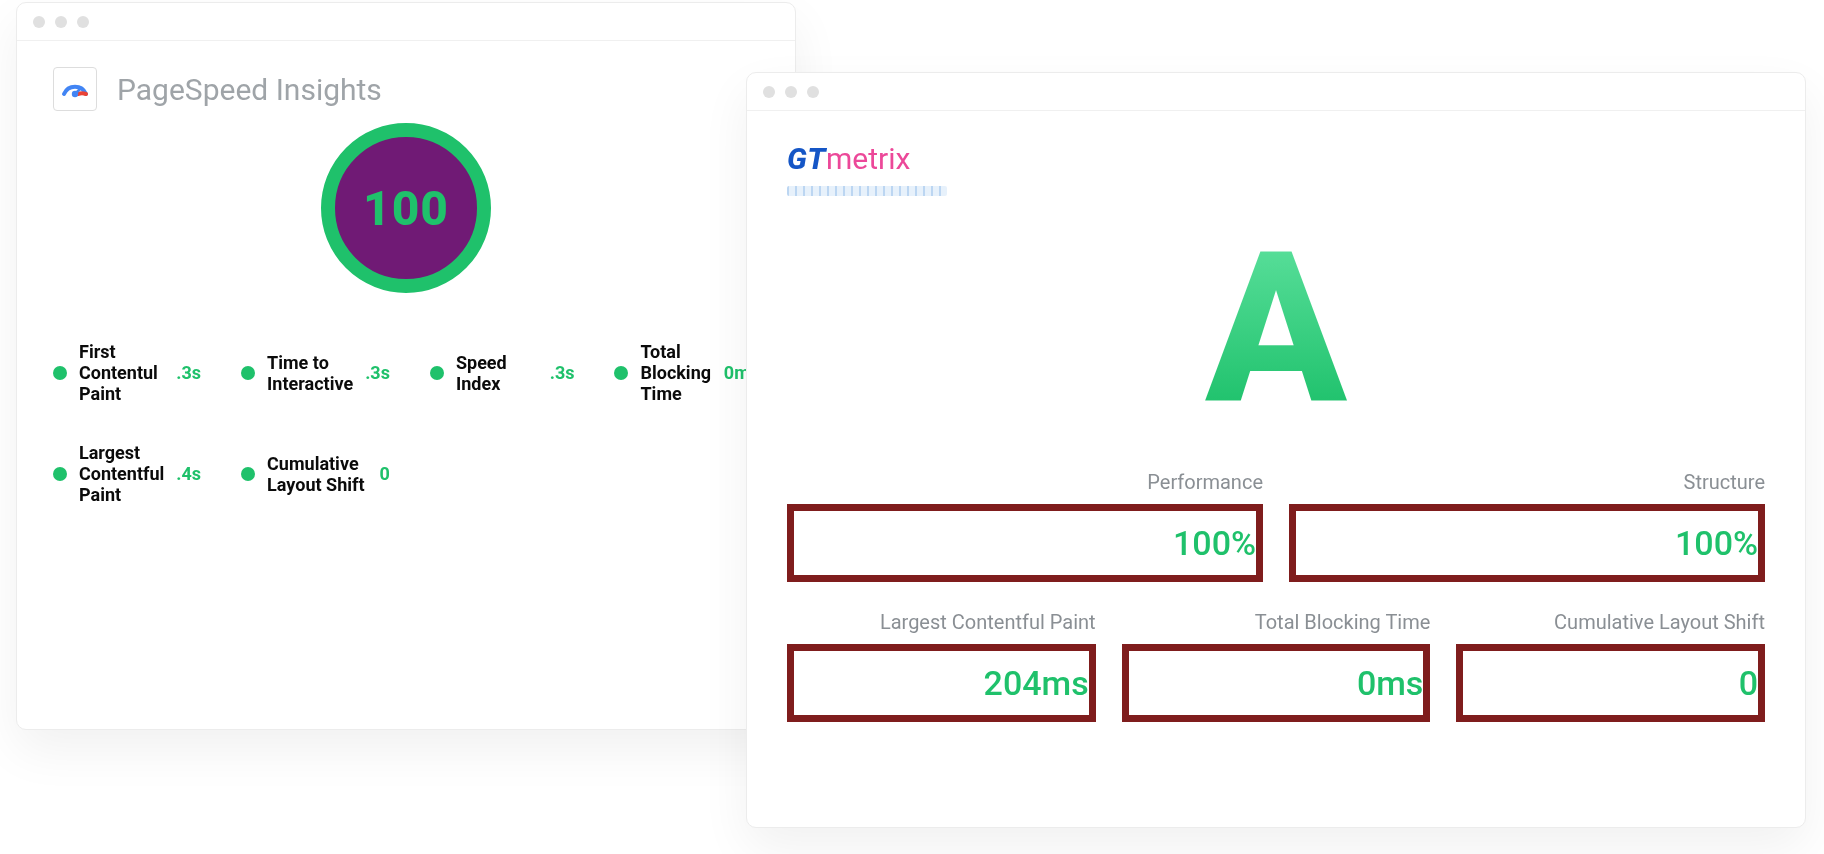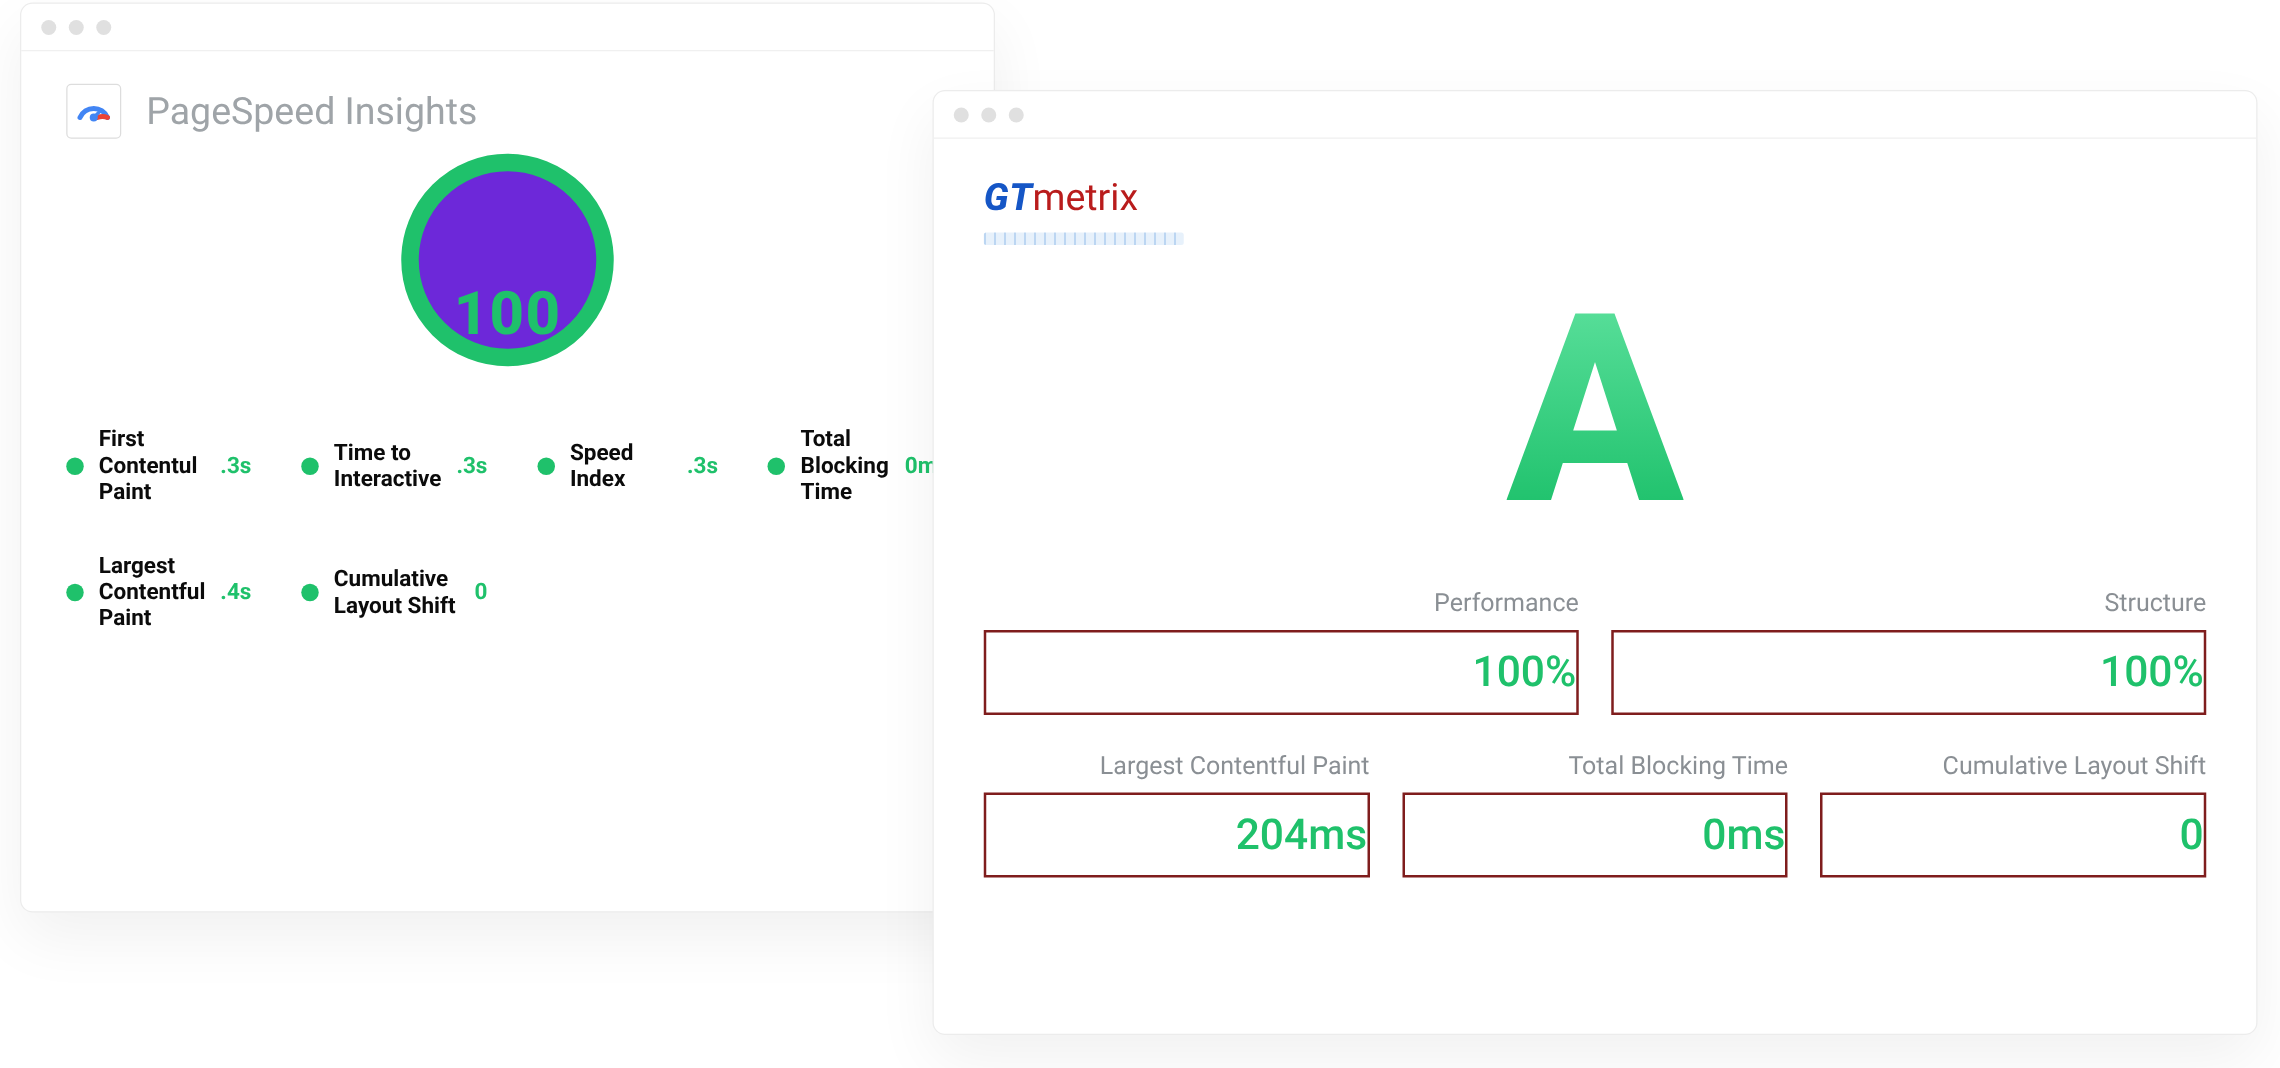--- a/index.html
+++ b/index.html
@@ -52,22 +52,22 @@
       border: 1px solid #ddd;
       border-radius: 4px;
       display:flex; align-items:center; justify-content:center;
     }
     .psi-title { font-size: 30px; color: #9fa4a8; font-weight: 400; }
 
     .score-ring-wrap { display:flex; justify-content:center; margin-top: 12px; margin-bottom: 48px; }
     .score-ring {
       width: 170px; height: 170px; border-radius: 50%;
       border: 14px solid #1fc16b;
-      background: #6d28d9;
-      display:flex; align-items:flex-end; justify-content:center;
+      background: #701a75;
+      display:flex; align-items:center; justify-content:center;
     }
     .score-num { font-size: 48px; font-weight: 800; color:#1fc16b; letter-spacing: 1px; }
 
     .metrics {
       display: grid;
       grid-template-columns: 1fr 1fr 1fr 1fr;
       column-gap: 40px;
       row-gap: 38px;
     }
     .metric {
@@ -89,21 +89,21 @@
     .gtm-logo {
       display:flex; align-items:flex-end; gap:0;
       margin-bottom: 10px;
     }
     .gtm-logo .gt {
       font-size: 30px; font-weight: 800; color:#1556c6;
       font-style: italic;
       letter-spacing: .5px;
     }
     .gtm-logo .mx {
-      font-size: 30px; font-weight: 400; color:#b91c1c;
+      font-size: 30px; font-weight: 400; color:#ec4899;
     }
     .ruler {
       width: 160px; height: 10px; margin-top: 2px;
       background: repeating-linear-gradient(90deg, #bcd6f2 0 2px, #e7f1fb 2px 8px);
       border-radius: 2px;
     }
 
     .grade-wrap { display:flex; justify-content:center; margin-top: 28px; margin-bottom: 36px; }
     .grade {
       font-size: 210px;
@@ -118,21 +118,21 @@
     .gt-row {
       display: grid;
       gap: 26px;
       margin-bottom: 28px;
     }
     .gt-row.two { grid-template-columns: 1fr 1fr; }
     .gt-row.three { grid-template-columns: 1fr 1fr 1fr; }
     .gt-cell { text-align: right; }
     .gt-label { font-size: 20px; color: #8a8f94; margin-bottom: 10px; }
     .gt-value-box {
-      border: 2px solid #7f1d1d;
+      border: 7px solid #7f1d1d;
       padding: 12px 0;
     }
     .gt-value { font-size: 34px; color:#1fc16b; font-weight: 500; }
   </style>
 </head>
 <body>
 
 <div class="window psi">
   <div class="titlebar">
     <div class="tdot"></div>

